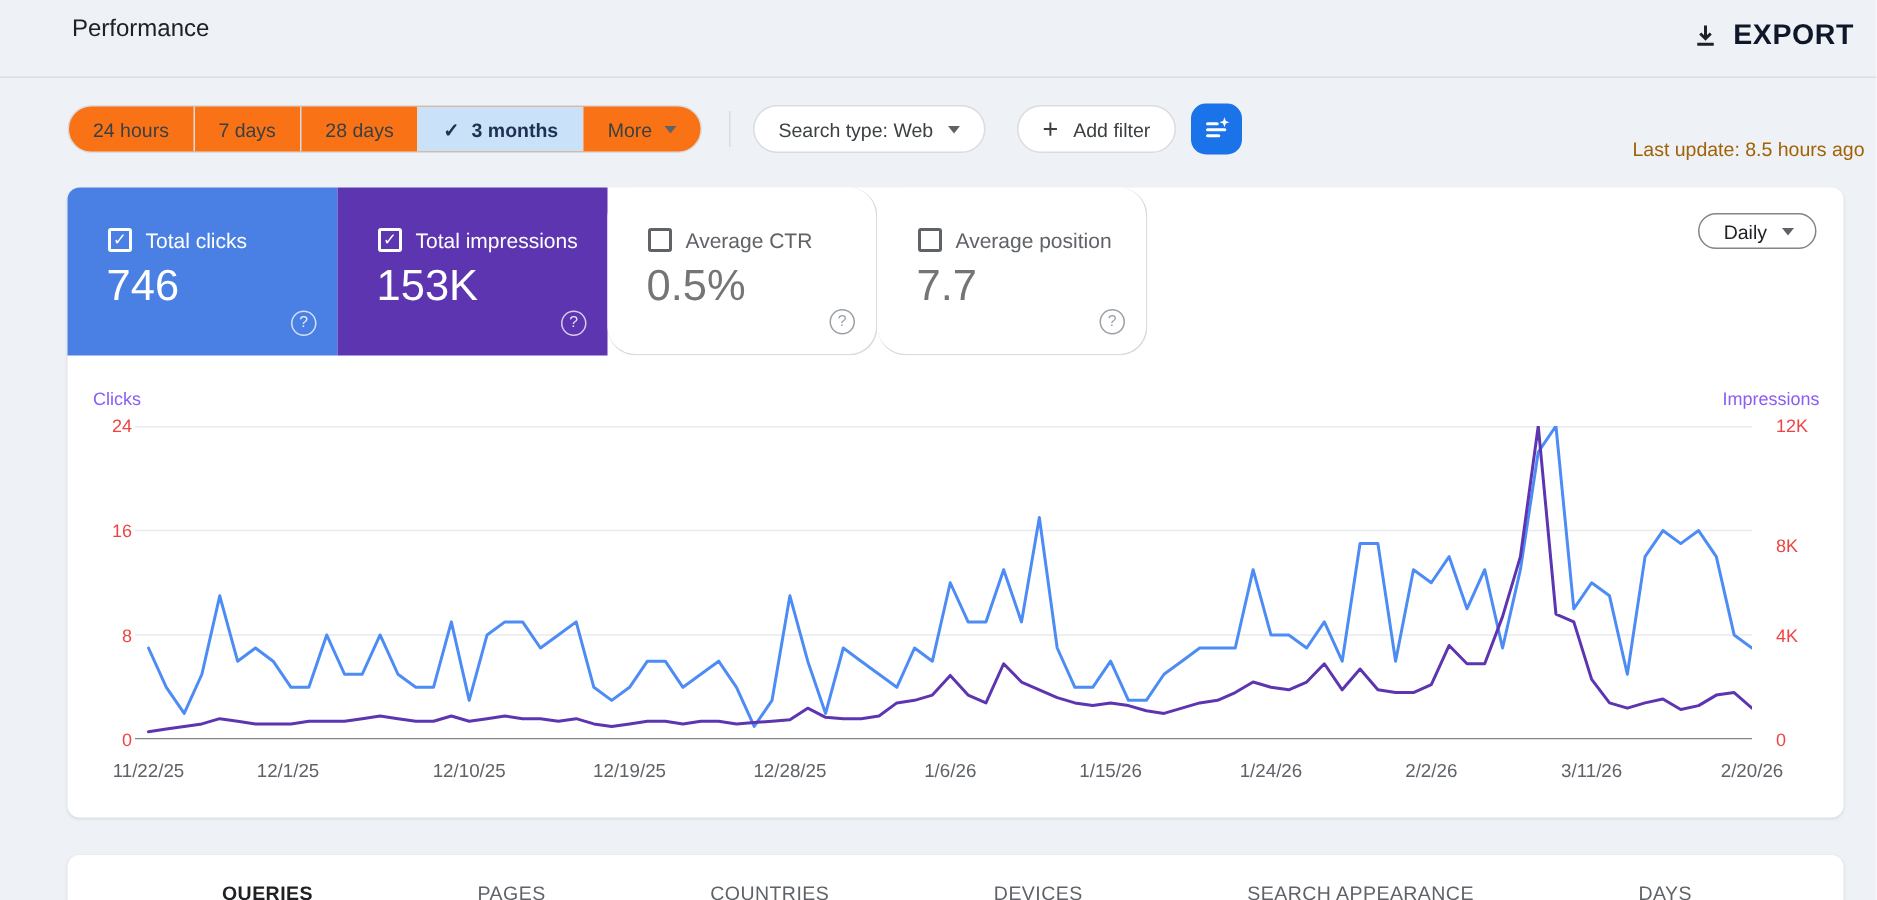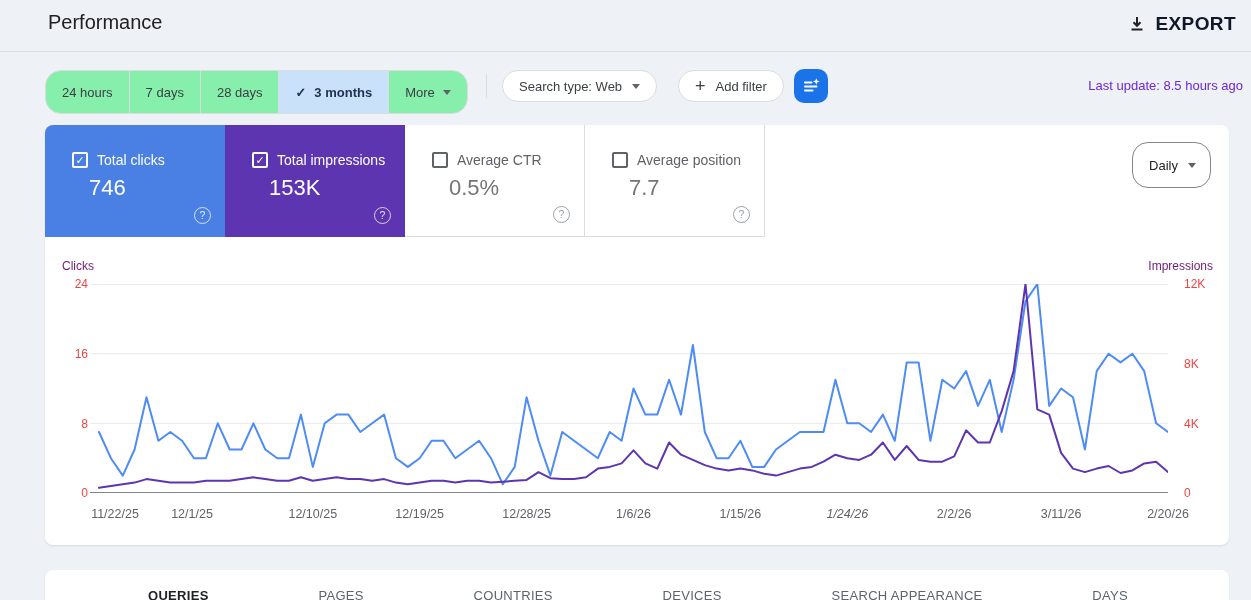--- a/index.html
+++ b/index.html
@@ -1,76 +1,76 @@
 <!DOCTYPE html>
 <html><head>
 <meta charset="utf-8">
 <style>
   html,body{margin:0;padding:0;}
   body{width:1251px;height:600px;overflow:hidden;position:relative;background:#eef1f5;
        font-family:"Liberation Sans",sans-serif;color:#202124;}
   .abs{position:absolute;}
 
   
-  .page-title{left:48px;top:11px;font-size:20px;color:#202124;}
+  .page-title{left:48px;top:11px;font-size:16px;color:#202124;}
   .export-btn{top:11px;right:15px;display:flex;align-items:center;gap:9px;height:26px;cursor:pointer;}
   .export-label{font-size:19px;font-weight:700;letter-spacing:.4px;color:#0f172a;}
   .header-divider{top:51px;left:0;right:0;height:1px;background:#dadce0;}
 
   
-  .range-group{left:45px;top:70px;display:inline-flex;background:#86efac;border:1px solid #dadce0;
-               border-radius:16px;overflow:hidden;height:44px;box-sizing:border-box;}
+  .range-group{left:45px;top:70px;display:inline-flex;background:#f97316;border:1px solid #dadce0;
+               border-radius:16px;overflow:hidden;height:32px;box-sizing:border-box;}
   .range-btn{display:flex;align-items:center;gap:8px;padding:0 16px;font-size:13px;color:#3c4043;
              border-left:1px solid #dadce0;cursor:pointer;white-space:nowrap;}
   .range-btn:first-child{border-left:none;}
   .range-btn.selected{background:#c9e2fa;color:#1f3150;font-weight:700;}
   .check{font-size:13px;}
   .caret{width:0;height:0;border-left:4px solid transparent;border-right:4px solid transparent;
          border-top:5px solid #5f6368;display:inline-block;}
   .vsep{left:486px;top:74px;width:1px;height:24px;background:#dadce0;}
   .pill{top:70px;height:32px;box-sizing:border-box;display:inline-flex;align-items:center;gap:10px;
         background:#fff;border:1px solid #dadce0;border-radius:16px;padding:0 16px;font-size:13px;
         color:#3c4043;cursor:pointer;white-space:nowrap;}
   .search-type{left:502px;}
   .add-filter{left:678px;}
   .plus-icon{font-size:18px;font-weight:400;color:#3c4043;line-height:1;}
   .ai-filter{left:794px;top:69px;width:34px;height:34px;border-radius:10px;display:flex;
              align-items:center;justify-content:center;cursor:pointer;}
-  .last-update{top:70px;right:8px;line-height:32px;font-size:13px;color:#6d28d9;}
+  .last-update{top:84px;right:8px;line-height:32px;font-size:13px;color:#a16207;}
 
   
   .main-card{left:45px;top:125px;width:1184px;height:420px;background:#fff;border-radius:8px;
              box-shadow:0 1px 2px rgba(60,64,67,.12);}
   .tiles{position:absolute;left:0;top:0;display:flex;}
   .tile{width:180px;height:112px;box-sizing:border-box;position:relative;cursor:pointer;}
   .tile:first-child{border-top-left-radius:8px;}
-  .tile.plain{border-right:1px solid #dadce0;border-bottom:1px solid #dadce0;background:#fff;}
+  .tile.plain{border-right:1px solid #dadce0;border-bottom:1px solid #dadce0;background:#fff;border-radius:19px;}
   .tile-head{position:absolute;left:27px;top:27px;display:flex;align-items:center;gap:9px;}
   .cb{width:12px;height:12px;border-radius:2px;display:flex;align-items:center;justify-content:center;
       font-size:11px;line-height:1;}
   .cb.light{border:2px solid #fff;color:#fff;}
   .cb.dark{border:2px solid #5f6368;color:transparent;}
   .tile-label{font-size:14px;}
   .tile.colored .tile-label{color:#fff;}
   .tile.plain .tile-label{color:#5f6368;}
-  .tile-value{position:absolute;left:26px;top:50px;font-size:22px;font-weight:400;margin-left:18px;}
+  .tile-value{position:absolute;left:26px;top:50px;font-size:29px;font-weight:400;}
   .tile.colored .tile-value{color:#fff;}
   .tile.plain .tile-value{color:#757575;}
   .help{position:absolute;right:14px;bottom:13px;width:15px;height:15px;border-radius:50%;
         font-size:10.5px;line-height:15px;text-align:center;}
   .tile.colored .help{border:1px solid rgba(255,255,255,.75);color:rgba(255,255,255,.85);}
   .tile.plain .help{border:1px solid #9aa0a6;color:#9aa0a6;}
 
-  .daily-btn{position:absolute;right:18px;top:17px;height:46px;box-sizing:border-box;
+  .daily-btn{position:absolute;right:18px;top:17px;height:24px;box-sizing:border-box;
              display:inline-flex;align-items:center;gap:10px;border:1px solid #80868b;
              border-radius:16px;padding:0 14px 0 16px;font-size:13px;color:#202124;
              background:#fff;cursor:pointer;}
 
   
-  .axis-title{position:absolute;font-size:12px;color:#701a75;}
+  .axis-title{position:absolute;font-size:12px;color:#8b5cf6;}
   .ytick{position:absolute;font-size:12px;color:#ef4444;}
   .ytick.left{left:0;width:43px;text-align:right;}
   .ytick.right{left:1139px;text-align:left;}
   .x-tick{position:absolute;top:382px;font-size:12.5px;color:#5f6368;white-space:nowrap;
           transform:translateX(-50%);}
   #chart-svg{position:absolute;left:45px;top:159px;}
 
   
   .bottom-card{left:45px;top:570px;width:1184px;height:60px;background:#fff;
                border-radius:8px 8px 0 0;box-shadow:0 1px 2px rgba(60,64,67,.12);}
@@ -193,28 +193,28 @@
   <svg id="chart-svg" width="1078" height="209">
       <line x1="0" x2="1078" y1="0.5" y2="0.5" stroke="#e8eaed" stroke-width="1"></line>
       <line x1="0" x2="1078" y1="69.7" y2="69.7" stroke="#e8eaed" stroke-width="1"></line>
       <line x1="0" x2="1078" y1="139.3" y2="139.3" stroke="#e8eaed" stroke-width="1"></line>
       <line x1="0" x2="1078" y1="208.5" y2="208.5" stroke="#80868b" stroke-width="1"></line>
       <polyline points="9.0,148.0 20.9,174.2 32.8,191.6 44.6,165.5 56.5,113.2 68.4,156.8 80.3,148.0 92.1,156.8 104.0,174.2 115.9,174.2 127.8,139.3 139.7,165.5 151.5,165.5 163.4,139.3 175.3,165.5 187.2,174.2 199.0,174.2 210.9,130.6 222.8,182.9 234.7,139.3 246.6,130.6 258.4,130.6 270.3,148.0 282.2,139.3 294.1,130.6 305.9,174.2 317.8,182.9 329.7,174.2 341.6,156.8 353.5,156.8 365.3,174.2 377.2,165.5 389.1,156.8 401.0,174.2 412.8,200.3 424.7,182.9 436.6,113.2 448.5,156.8 460.4,191.6 472.2,148.0 484.1,156.8 496.0,165.5 507.9,174.2 519.7,148.0 531.6,156.8 543.5,104.5 555.4,130.6 567.3,130.6 579.1,95.8 591.0,130.6 602.9,61.0 614.8,148.0 626.6,174.2 638.5,174.2 650.4,156.8 662.3,182.9 674.2,182.9 686.0,165.5 697.9,156.8 709.8,148.0 721.7,148.0 733.5,148.0 745.4,95.8 757.3,139.3 769.2,139.3 781.1,148.0 792.9,130.6 804.8,156.8 816.7,78.4 828.6,78.4 840.4,156.8 852.3,95.8 864.2,104.5 876.1,87.1 888.0,121.9 899.8,95.8 911.7,148.0 923.6,95.8 935.5,17.4 947.3,0.0 959.2,121.9 971.1,104.5 983.0,113.2 994.9,165.5 1006.7,87.1 1018.6,69.7 1030.5,78.4 1042.4,69.7 1054.2,87.1 1066.1,139.3 1078.0,148.0" fill="none" stroke="#4e8cf5" stroke-width="2" stroke-linejoin="round" stroke-linecap="round"></polyline>
       <polyline points="9.0,203.8 20.9,202.0 32.8,200.3 44.6,198.6 56.5,195.1 68.4,196.8 80.3,198.6 92.1,198.6 104.0,198.6 115.9,196.8 127.8,196.8 139.7,196.8 151.5,195.1 163.4,193.3 175.3,195.1 187.2,196.8 199.0,196.8 210.9,193.3 222.8,196.8 234.7,195.1 246.6,193.3 258.4,195.1 270.3,195.1 282.2,196.8 294.1,195.1 305.9,198.6 317.8,200.3 329.7,198.6 341.6,196.8 353.5,196.8 365.3,198.6 377.2,196.8 389.1,196.8 401.0,198.6 412.8,197.7 424.7,196.8 436.6,195.9 448.5,188.1 460.4,194.2 472.2,195.1 484.1,195.1 496.0,193.3 507.9,184.6 519.7,182.9 531.6,179.4 543.5,166.3 555.4,179.4 567.3,184.6 579.1,158.5 591.0,170.7 602.9,175.9 614.8,181.1 626.6,184.6 638.5,186.4 650.4,184.6 662.3,186.4 674.2,189.8 686.0,191.6 697.9,188.1 709.8,184.6 721.7,182.9 733.5,177.7 745.4,170.7 757.3,174.2 769.2,175.9 781.1,170.7 792.9,158.5 804.8,175.9 816.7,162.0 828.6,175.9 840.4,177.7 852.3,177.7 864.2,172.4 876.1,146.3 888.0,158.5 899.8,158.5 911.7,127.1 923.6,87.1 935.5,0.0 947.3,125.4 959.2,130.6 971.1,168.9 983.0,184.6 994.9,188.1 1006.7,184.6 1018.6,182.0 1030.5,189.0 1042.4,186.4 1054.2,179.4 1066.1,177.7 1078.0,188.1" fill="none" stroke="#5e35b1" stroke-width="2" stroke-linejoin="round" stroke-linecap="round"></polyline>
     </svg>
 
   <div id="xticks">
-      <div class="x-tick" style="left: 54px; margin-left: 16px;">11/22/25</div>
+      <div class="x-tick" style="left: 54px;">11/22/25</div>
       <div class="x-tick" style="left: 147px; text-align: right;">12/1/25</div>
       <div class="x-tick" style="left: 267.8px;">12/10/25</div>
       <div class="x-tick" style="left: 374.7px;">12/19/25</div>
       <div class="x-tick" style="left: 481.6px;">12/28/25</div>
       <div class="x-tick" style="left: 588.5px;">1/6/26</div>
       <div class="x-tick" style="left: 695.4px;">1/15/26</div>
-      <div class="x-tick" style="left: 802.3px; font-style: italic;">1/24/26</div>
+      <div class="x-tick" style="left: 802.3px;">1/24/26</div>
       <div class="x-tick" style="left: 909.2px;">2/2/26</div>
       <div class="x-tick" style="left: 1016.1px;">3/11/26</div>
       <div class="x-tick" style="left: 1123px;">2/20/26</div>
     </div>
 </div>
 
 <div class="abs bottom-card">
   <div class="tabs" id="tabs">
       <div class="tab active">QUERIES</div>
       <div class="tab">PAGES</div>

